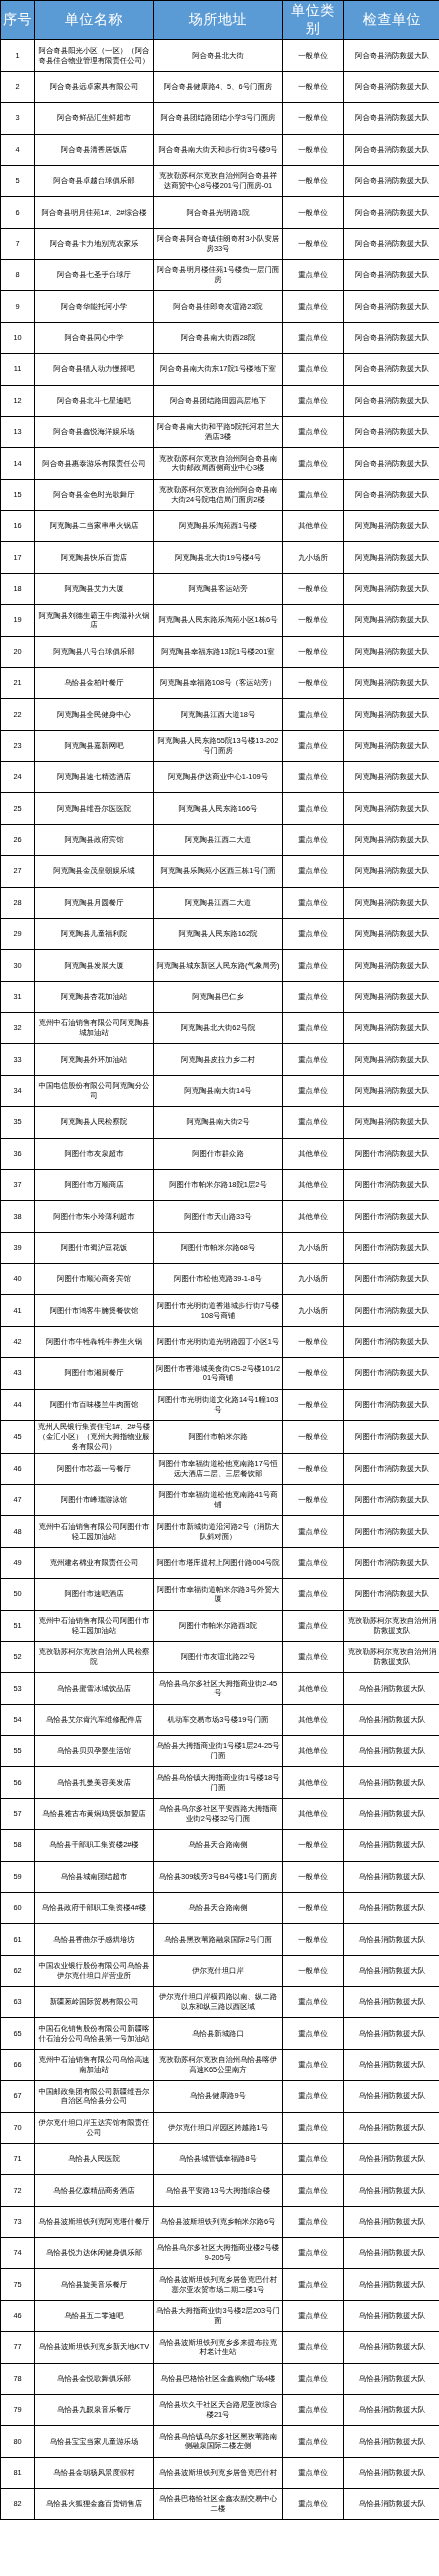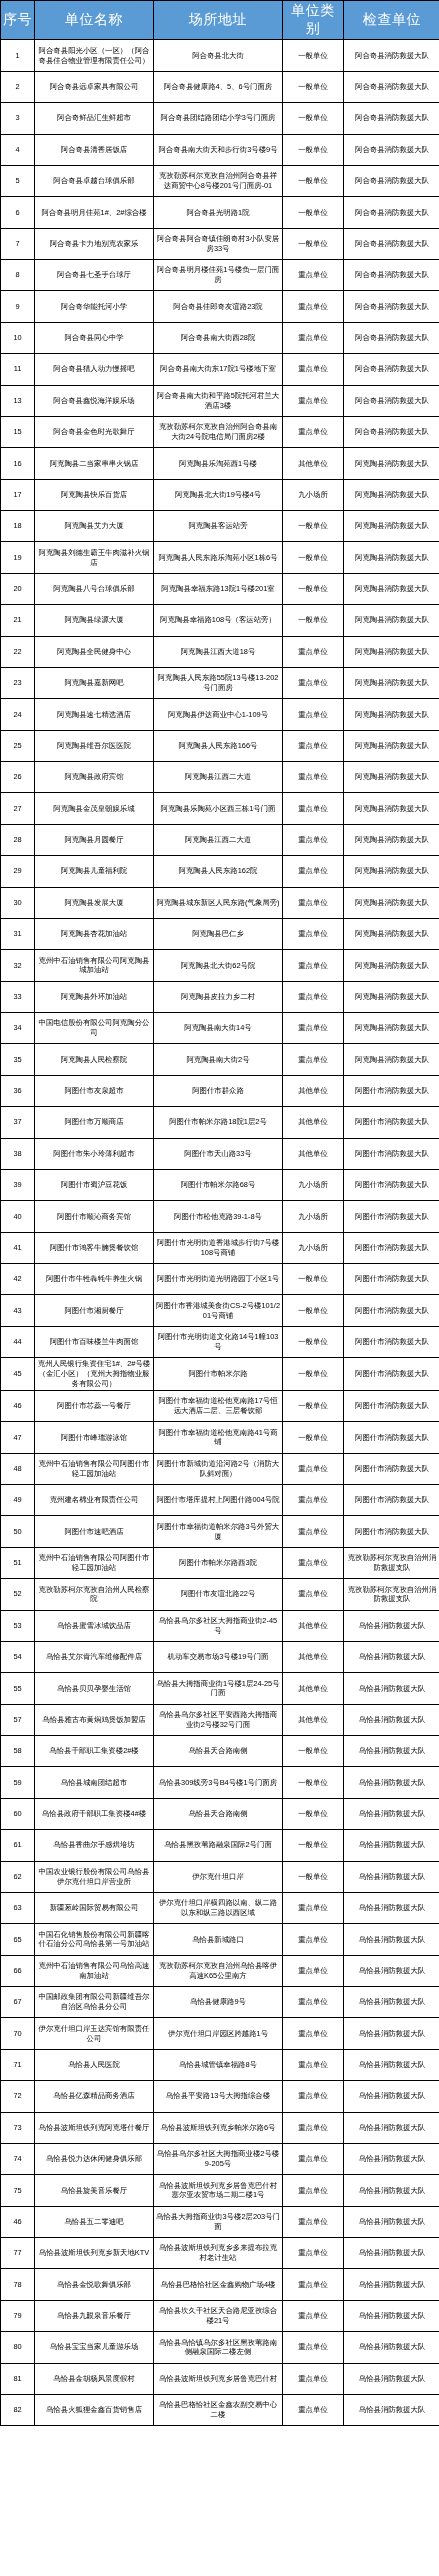--- a/index.html
+++ b/index.html
@@ -109,23 +109,37 @@
           <td>阿合奇县消防救援大队</td>
         </tr>
         <tr>
           <td>11</td>
           <td>阿合奇县猎人动力慢摇吧</td>
           <td>阿合奇县南大街东17院1号楼地下室</td>
           <td>重点单位</td>
           <td>阿合奇县消防救援大队</td>
         </tr>
         <tr>
+          <td>12</td>
+          <td>阿合奇县北斗七星迪吧</td>
+          <td>阿合奇县团结路田园高层地下</td>
+          <td>重点单位</td>
+          <td>阿合奇县消防救援大队</td>
+        </tr>
+        <tr>
           <td>13</td>
           <td>阿合奇县鑫悦海洋娱乐场</td>
           <td>阿合奇县南大街和平路5院托河君兰大酒店3楼</td>
+          <td>重点单位</td>
+          <td>阿合奇县消防救援大队</td>
+        </tr>
+        <tr>
+          <td>14</td>
+          <td>阿合奇县惠泰游乐有限责任公司</td>
+          <td>克孜勒苏柯尔克孜自治州阿合奇县南大街邮政局西侧商业中心3楼</td>
           <td>重点单位</td>
           <td>阿合奇县消防救援大队</td>
         </tr>
         <tr>
           <td>15</td>
           <td>阿合奇县金色时光歌舞厅</td>
           <td>克孜勒苏柯尔克孜自治州阿合奇县南大街24号院电信局门面房2楼</td>
           <td>重点单位</td>
           <td>阿合奇县消防救援大队</td>
         </tr>
@@ -159,21 +173,21 @@
         </tr>
         <tr>
           <td>20</td>
           <td>阿克陶县八号台球俱乐部</td>
           <td>阿克陶县幸福东路13院1号楼201室</td>
           <td>一般单位</td>
           <td>阿克陶县消防救援大队</td>
         </tr>
         <tr>
           <td>21</td>
-          <td>阿克陶县绿源大厦</td>
+          <td>乌恰县金柏叶餐厅</td>
           <td>阿克陶县幸福路108号（客运站旁）</td>
           <td>一般单位</td>
           <td>阿克陶县消防救援大队</td>
         </tr>
         <tr>
           <td>22</td>
           <td>阿克陶县全民健身中心</td>
           <td>阿克陶县江西大道18号</td>
           <td>重点单位</td>
           <td>阿克陶县消防救援大队</td>
@@ -399,20 +413,27 @@
           <td>54</td>
           <td>乌恰县艾尔肯汽车维修配件店</td>
           <td>机动车交易市场3号楼19号门面</td>
           <td>其他单位</td>
           <td>乌恰县消防救援大队</td>
         </tr>
         <tr>
           <td>55</td>
           <td>乌恰县贝贝孕婴生活馆</td>
           <td>乌恰县大拇指商业街1号楼1层24-25号门面</td>
+          <td>其他单位</td>
+          <td>乌恰县消防救援大队</td>
+        </tr>
+        <tr>
+          <td>56</td>
+          <td>乌恰县扎曼美容美发店</td>
+          <td>乌恰县乌恰镇大拇指商业街1号楼18号门面</td>
           <td>其他单位</td>
           <td>乌恰县消防救援大队</td>
         </tr>
         <tr>
           <td>57</td>
           <td>乌恰县雅古布黄焖鸡煲饭加盟店</td>
           <td>乌恰县乌尔多社区平安西路大拇指商业街2号楼32号门面</td>
           <td>其他单位</td>
           <td>乌恰县消防救援大队</td>
         </tr>

